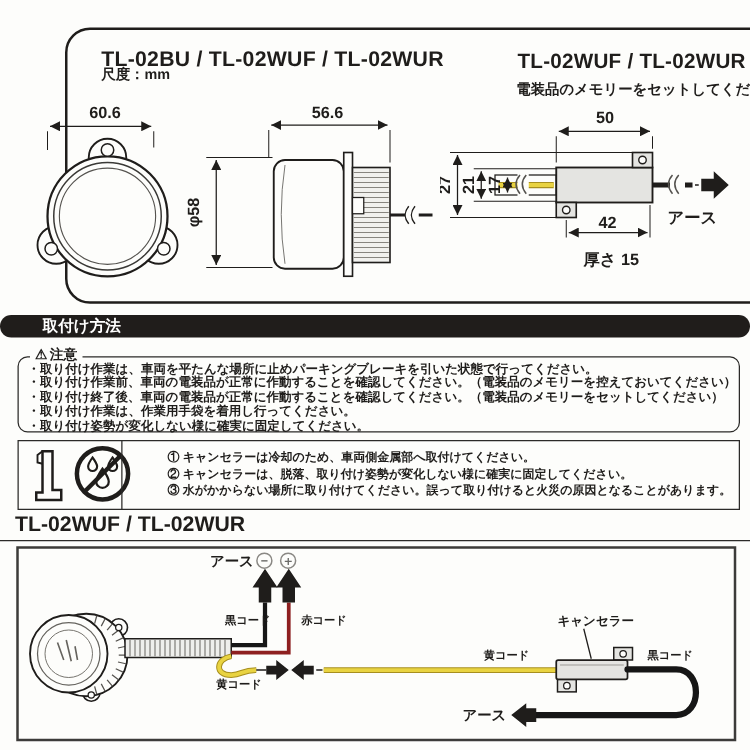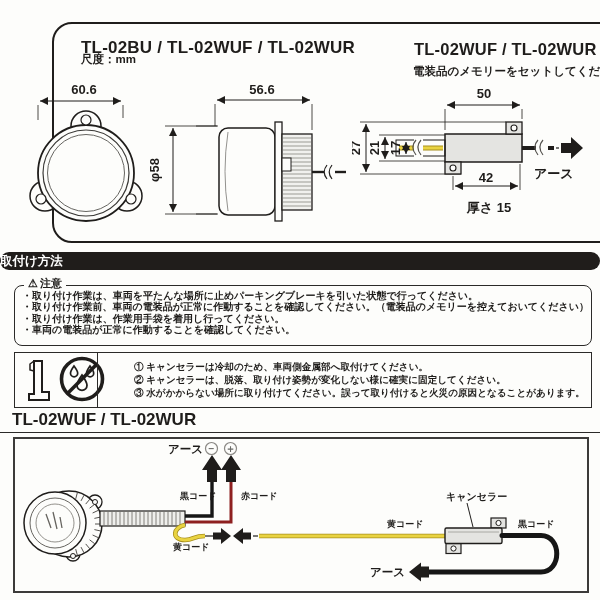--- a/index.html
+++ b/index.html
@@ -9,21 +9,21 @@
   *{margin:0;padding:0;box-sizing:border-box;}
   body{width:600px;height:600px;background:#fff;font-family:"Liberation Sans",sans-serif;color:var(--ink);}
   .page{position:relative;width:600px;height:600px;background:var(--paper);overflow:hidden;}
   .abs{position:absolute;}
   
   .top-box{left:8px;top:22px;width:584px;height:221px;border:2.5px solid var(--ink);border-radius:20px;margin-left:44px;}
   .t-title{font-weight:700;font-size:17px;letter-spacing:.2px;}
   .t-sub{font-weight:700;font-size:11.5px;}
   
   .section-bar{left:0;top:252px;width:600px;height:18px;background:var(--bar);border-radius:9px;
-    color:#fff;font-weight:700;font-size:12.5px;line-height:18px;}
+    color:#fff;font-weight:700;font-size:12.5px;line-height:18px;padding-left:34px;}
   
   .caution-box{left:14px;top:285px;width:578px;height:61px;border:1.6px solid var(--bd);border-radius:8px;}
   .caution-label{left:24px;top:276px;background:var(--paper);padding:0 4px;font-weight:700;font-size:11px;display:flex;gap:2px;align-items:center;}
   .c-items{left:22px;top:290px;width:566px;}
   .c-items div{font-size:10px;font-weight:700;line-height:11.4px;white-space:nowrap;}
   
   .notes-box{left:14px;top:352px;width:578px;height:56px;border:1.6px solid var(--bd);}
   .notes-div{left:97px;top:352px;width:0;height:56px;border-left:1.4px solid var(--bd);}
   .n-items{left:106px;top:360px;width:480px;margin-left:28px;}
   .n-items div{font-size:9.6px;font-weight:600;line-height:13.2px;white-space:nowrap;}
@@ -164,22 +164,23 @@
   <div class="abs section-bar">取付け方法</div>
 
   <div class="abs caution-box"></div>
   <div class="abs caution-label">
     <span>⚠</span>
     <span>注意</span>
   </div>
   <div class="abs c-items">
     <div>・取り付け作業は、車両を平たんな場所に止めパーキングブレーキを引いた状態で行ってください。</div>
     <div>・取り付け作業前、車両の電装品が正常に作動することを確認してください。（電装品のメモリーを控えておいてください）</div>
+    <div>・取り付け終了後、車両の電装品が正常に作動することを確認してください。（電装品のメモリーをセットしてください）</div>
     <div>・取り付け作業は、作業用手袋を着用し行ってください。</div>
-    <div>・車両の電装品が正常に作動することを確認してください。</div>
+    <div>・取り付け姿勢が変化しない様に確実に固定してください。</div>
   </div>
 
   <div class="abs notes-box"></div>
   <svg class="abs" style="left:22px;top:356px;" width="30" height="48" viewBox="0 0 30 48">
     <path d="M12,5 h8 v31 h7 v8 H7 v-6 h5 z" fill="none" stroke="#1f1d1b" stroke-width="2"></path>
     <path d="M12,5 L8,8 v6 l4,1" fill="none" stroke="#1f1d1b" stroke-width="1.5"></path>
   </svg>
   <svg class="abs" style="left:57px;top:354px;" width="50" height="50" viewBox="0 0 50 50">
     <circle cx="25" cy="25" r="20.5" fill="none" stroke="#1f1d1b" stroke-width="3.6"></circle>
     <path d="M17,12 C14.5,15.5 13.5,17.5 13.5,19.2 a3.6,3.6 0 0 0 7.2,0 C20.7,17.5 19.6,15.5 17,12 Z" fill="none" stroke="#1f1d1b" stroke-width="1.7"></path>

